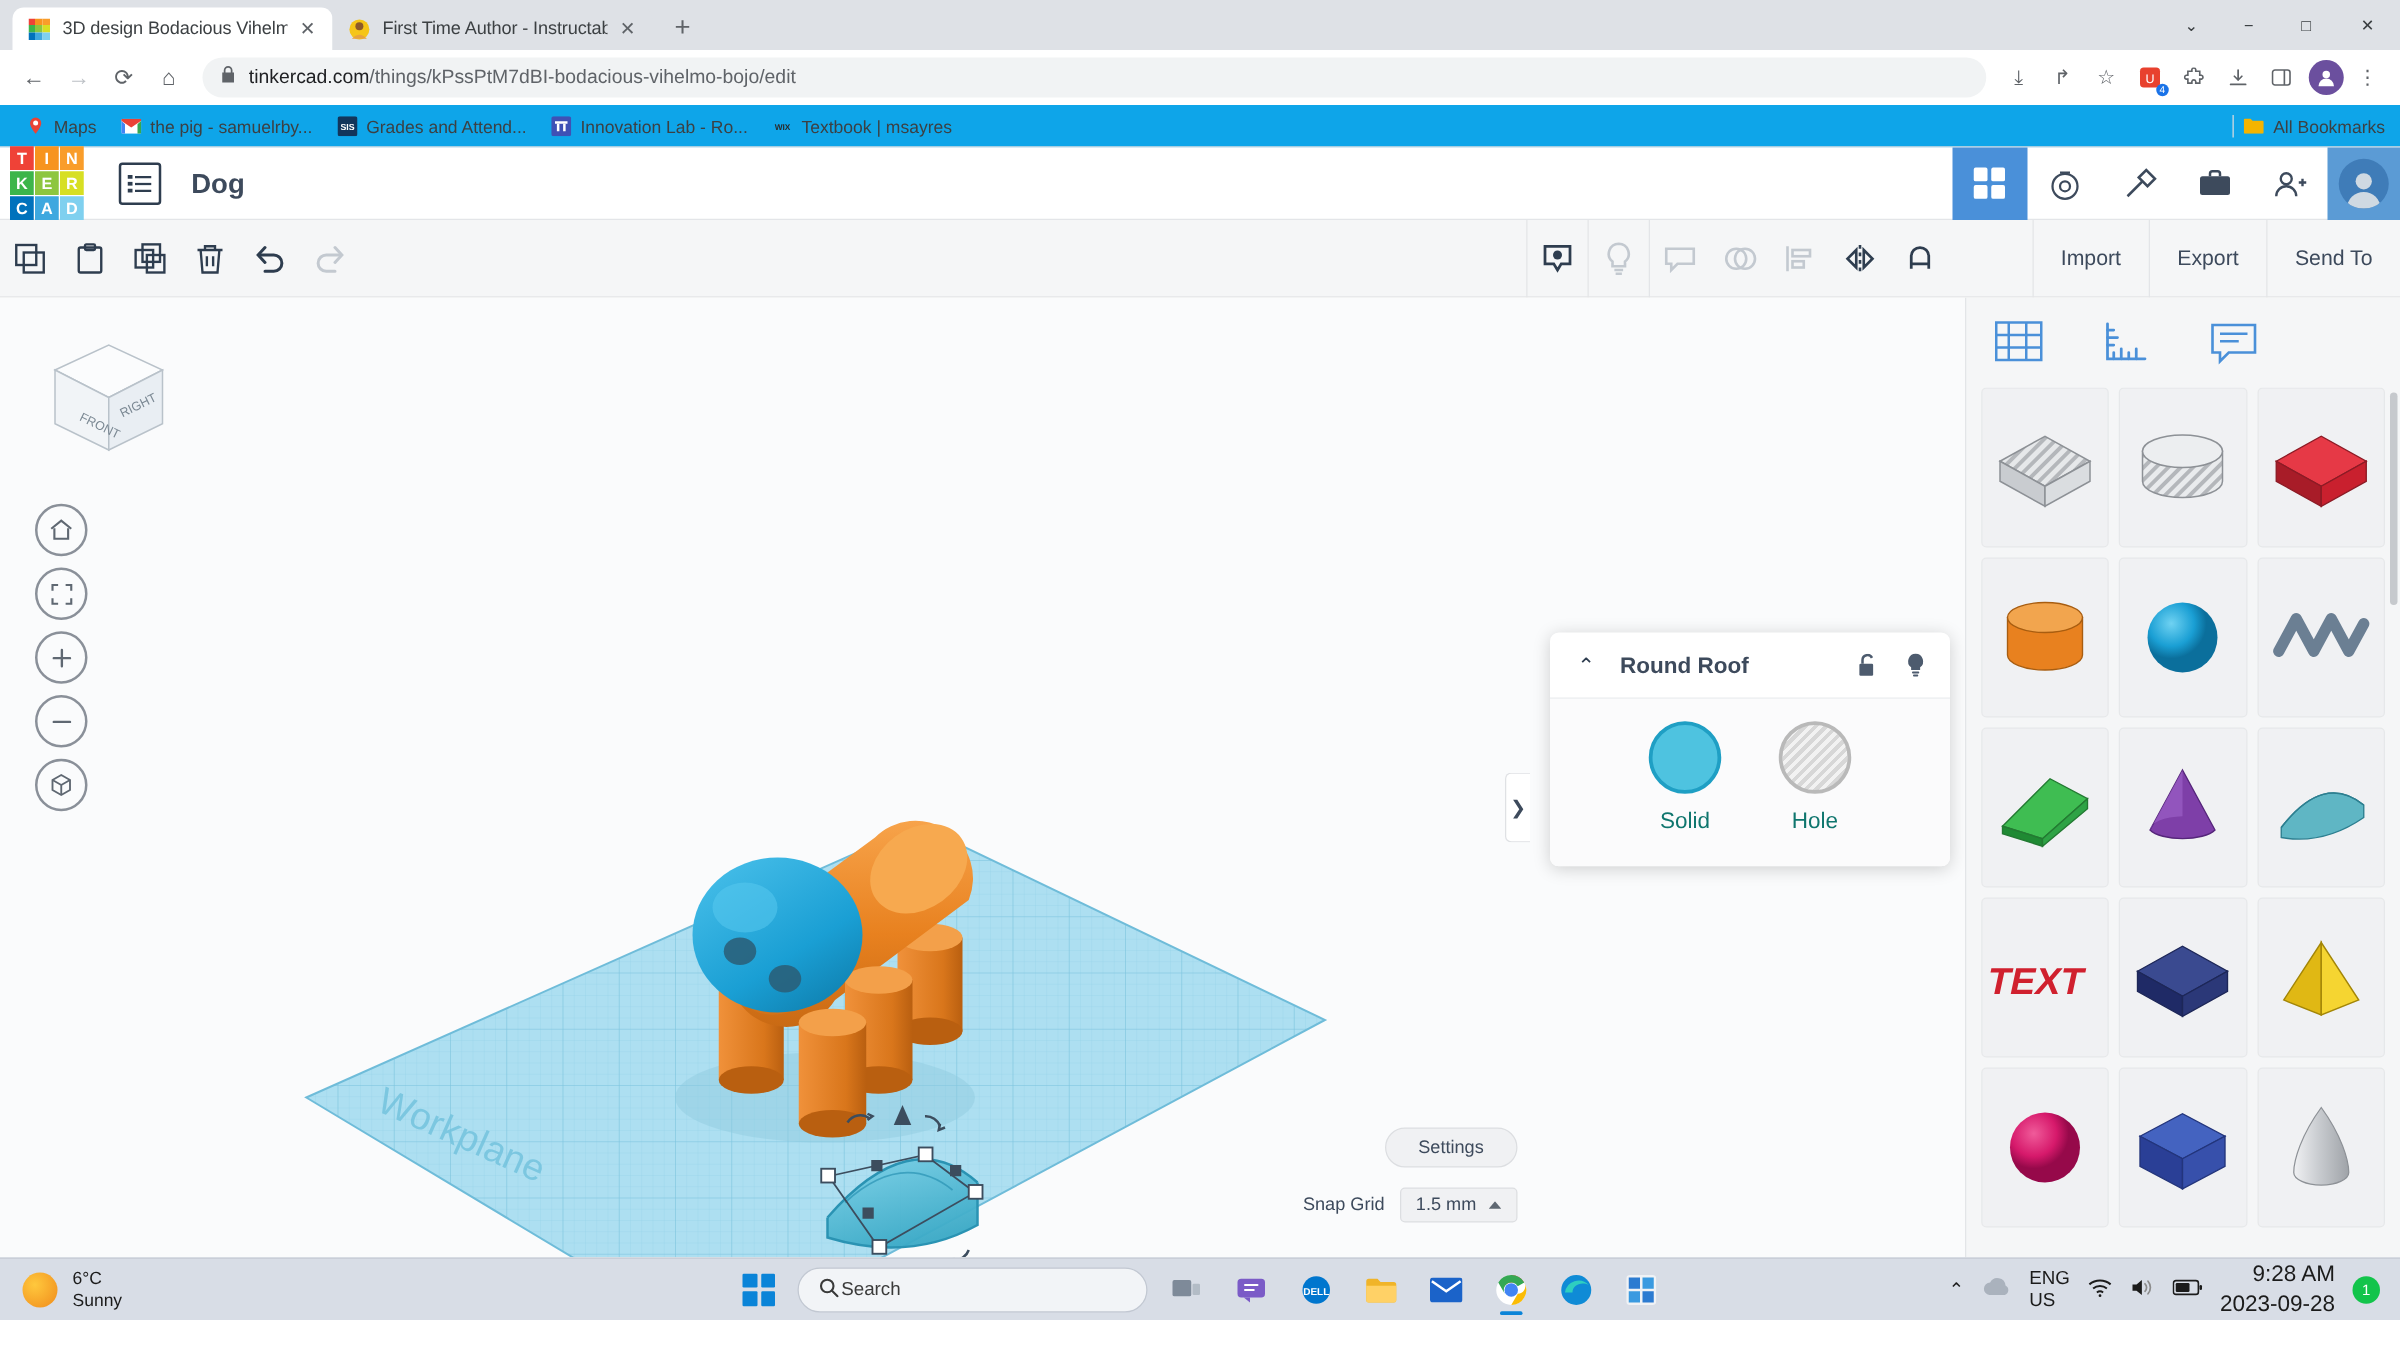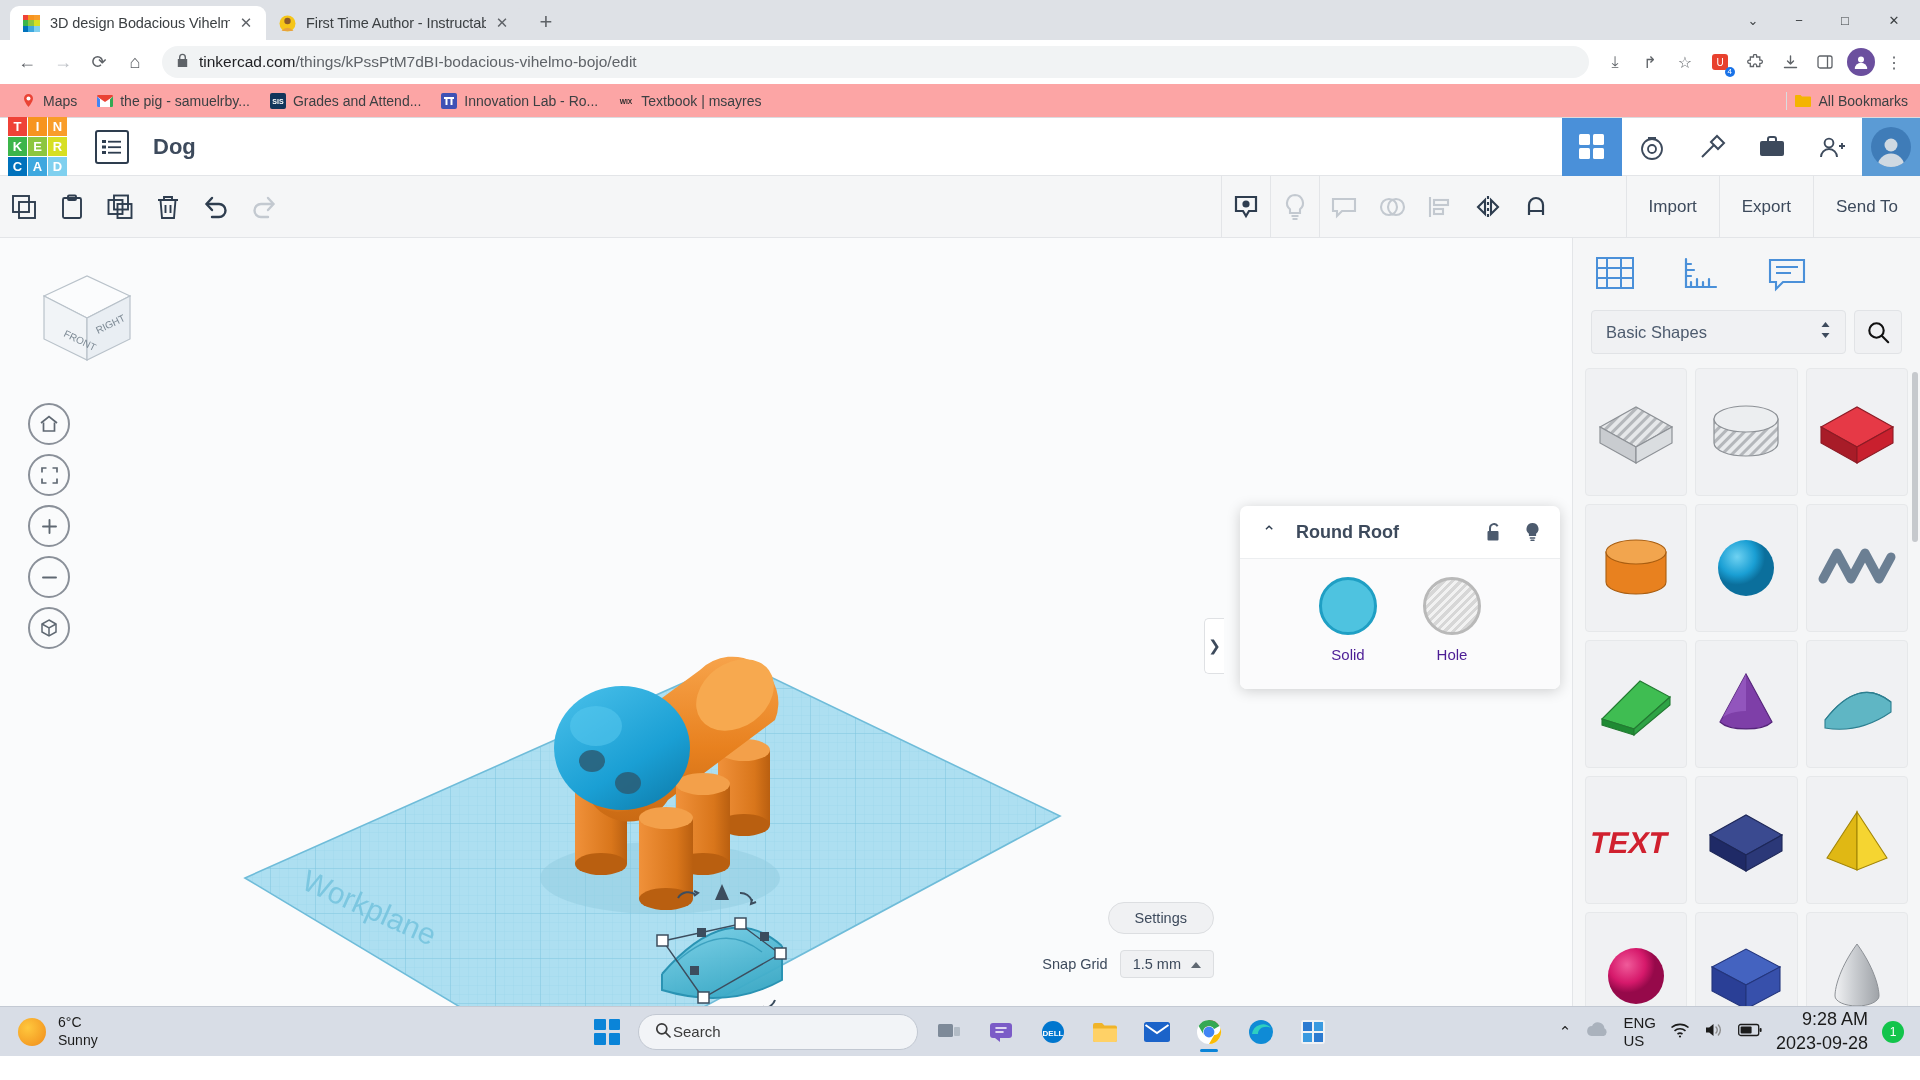--- a/index.html
+++ b/index.html
@@ -113,21 +113,21 @@
   }
   .avatar-btn {
     width: 28px; height: 28px; border-radius: 50%;
     background: #6b4f9e; color: #fff;
     display: flex; align-items: center; justify-content: center;
     font-size: 13px; margin-left: 3px;
   }
 
   .bookmarks-bar {
     height: 34px;
-    background: #fca5a5;
+    background: #0ea5e9;
     display: flex;
     align-items: center;
     padding: 0 12px;
     gap: 4px;
     border-bottom: 1px solid #dadce0;
     font-size: 14px;
     color: #3c4043;
     position: relative;
   }
   .bm {
@@ -262,21 +262,21 @@
     display: flex; justify-content: center; gap: 46px;
     border-top: 1px solid #eceef0;
   }
   .sp-opt { display: flex; flex-direction: column; align-items: center; gap: 11px; }
   .sp-swatch { width: 58px; height: 58px; border-radius: 50%; }
   .sp-swatch.solid { background: #4ec3e0; border: 3px solid #1f9fc4; }
   .sp-swatch.hole {
     background: repeating-linear-gradient(135deg, #d7d7d7 0 3px, #f2f2f2 3px 6px);
     border: 3px solid #b9b9b9;
   }
-  .sp-label { font-size: 15px; color: #4c1d95; }
+  .sp-label { font-size: 18px; color: #0f766e; }
 
   .settings-btn {
     position: absolute; right: 358px; bottom: 72px;
     background: #f0f1f3; border: 1px solid #dcdee1;
     border-radius: 16px; padding: 7px 26px;
     font-size: 14.5px; color: #3d4a5c;
   }
   .snapgrid {
     position: absolute; right: 358px; bottom: 28px;
     display: flex; align-items: center; gap: 12px;
@@ -946,37 +946,20 @@
           </svg>
         </div>
         <div class="sh-tab">
           <svg width="40" height="36" viewBox="0 0 40 36" fill="none" stroke="#4a90d9" stroke-width="2.1">
             <path d="M3 4h34v22H16l-7 7v-7H3z"></path>
               <path d="M9 11h22M9 17h15"></path>
           </svg>
         </div>
       </div>
 
-      <div class="sh-search-row">
-        <div class="sh-select">
-          <span>Basic Shapes</span>
-          <span>
-            <svg width="11" height="18" viewBox="0 0 11 18">
-                <path d="M5.5 1l4 5h-8z" fill="#3d4a5c"></path>
-                <path d="M5.5 17l-4-5h8z" fill="#3d4a5c"></path>
-              </svg>
-          </span>
-        </div>
-        <div class="sh-search-btn">
-          <svg width="23" height="23" viewBox="0 0 23 23" fill="none" stroke="#111" stroke-width="2.1">
-              <circle cx="9.5" cy="9.5" r="7.2"></circle>
-              <path d="M15 15l6.2 6.2" stroke-linecap="round"></path>
-            </svg>
-        </div>
-      </div>
 
       <div class="sh-grid">
         <div class="sh-scroll"></div>
 
         <div class="sh-cell">
           <svg width="92" height="78" viewBox="0 0 92 78">
             <defs>
                 <pattern id="stp1" width="7" height="7" patternUnits="userSpaceOnUse" patternTransform="rotate(45)">
                   <rect width="3.2" height="7" fill="#b4b7bb"></rect>
                   <rect x="3.2" width="3.8" height="7" fill="#e6e8ea"></rect>

